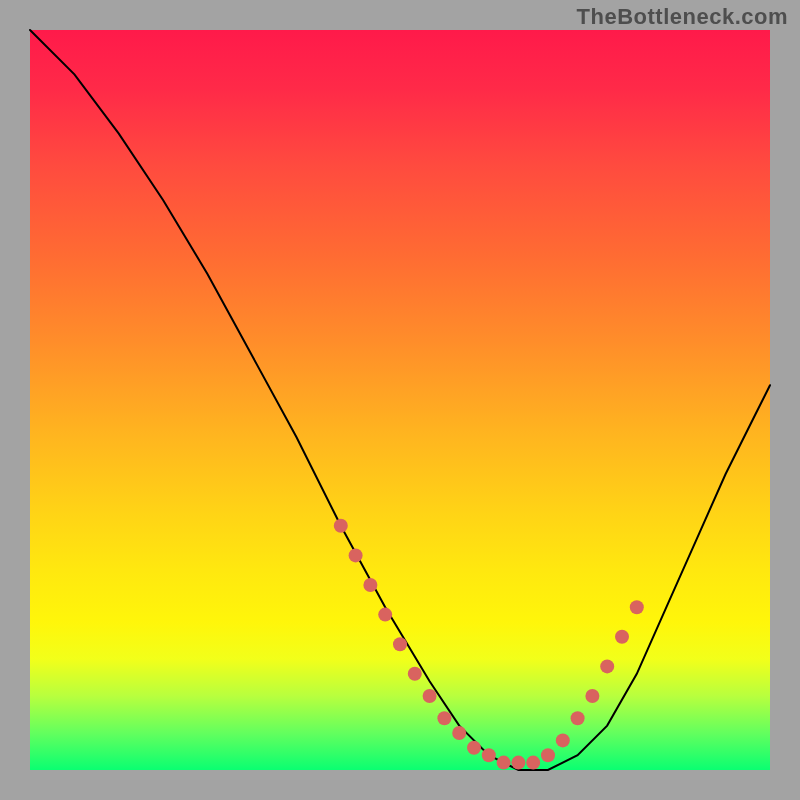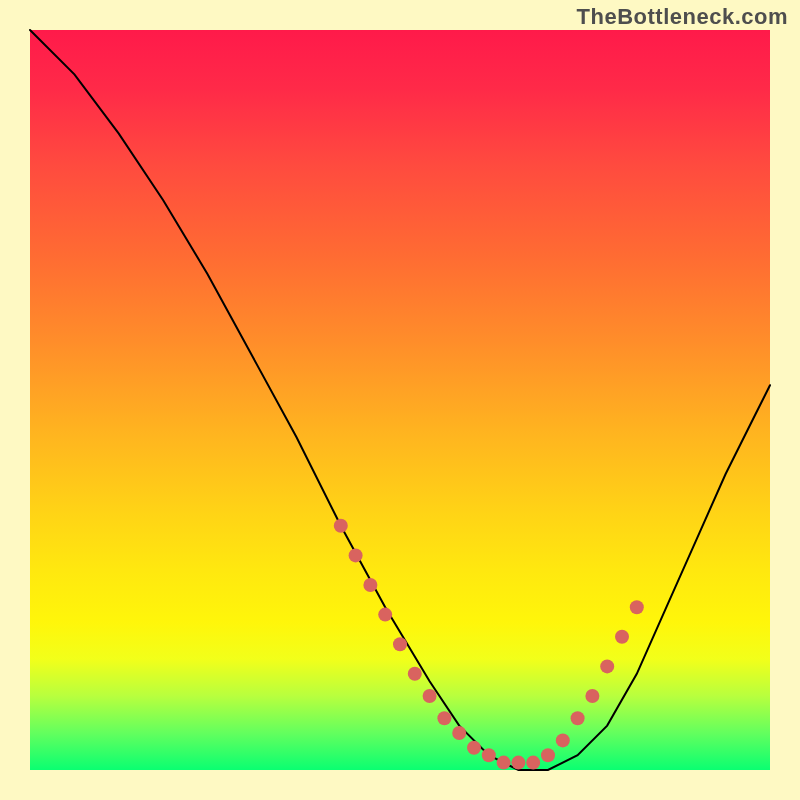--- a/index.html
+++ b/index.html
@@ -8,21 +8,21 @@
     width: 800px;
     height: 800px;
     background: #000;
     overflow: hidden;
     font-family: Arial, Helvetica, sans-serif;
   }
   .frame {
     position: relative;
     width: 800px;
     height: 800px;
-    background: #fef9c3;
+    background: #a3a3a3;
   }
   .watermark {
     position: absolute;
     top: 4px;
     right: 12px;
     color: #4e4e4e;
     font-size: 22px;
     font-weight: bold;
     letter-spacing: 0.5px;
     user-select: none;

